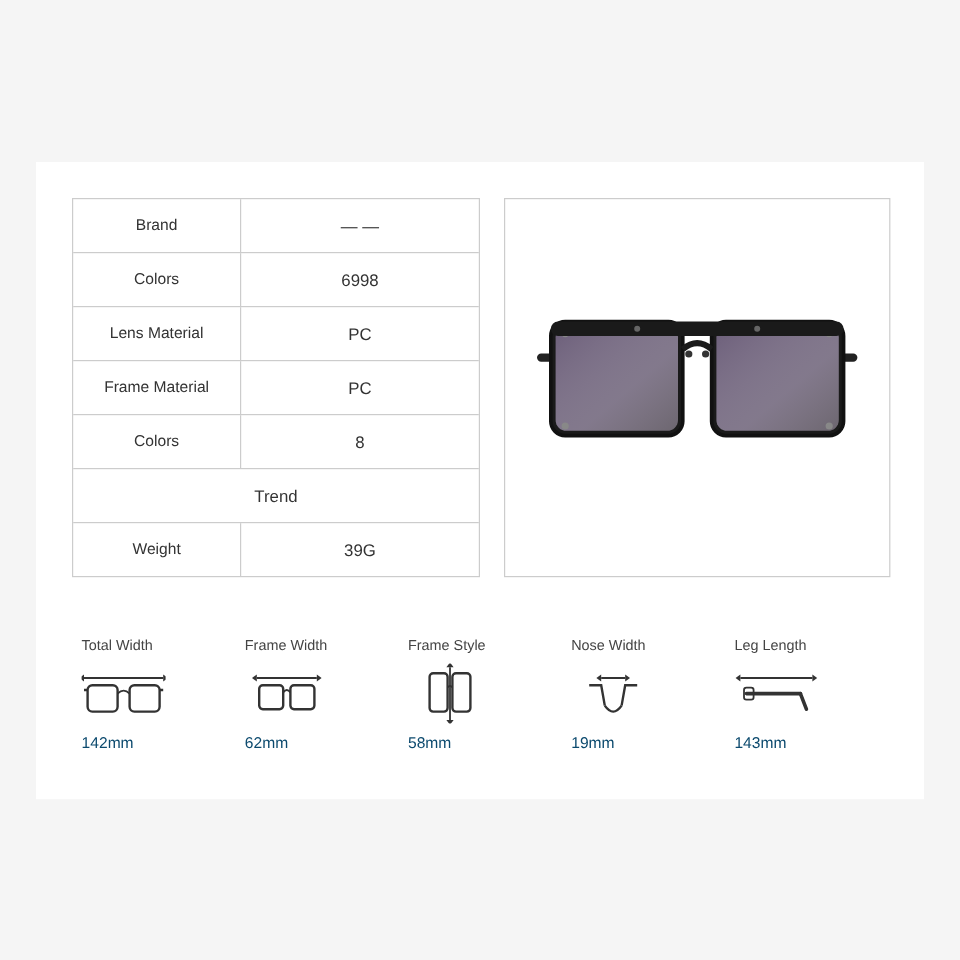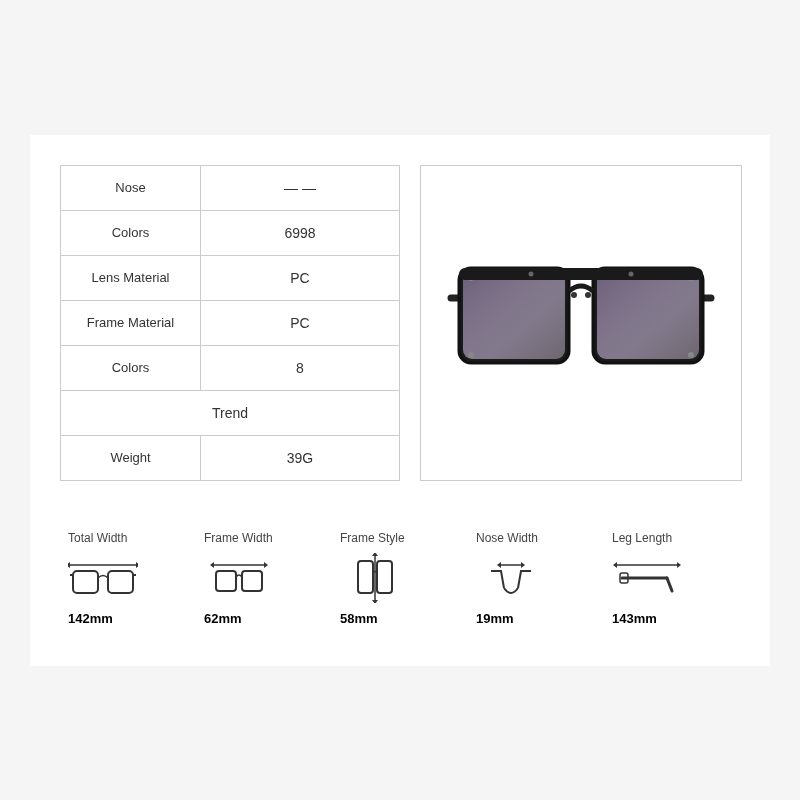--- a/index.html
+++ b/index.html
@@ -84,33 +84,33 @@
       color: #444;
       text-align: center;
       white-space: nowrap;
     }
     .dim-icon {
       width: 70px;
       height: 50px;
     }
     .dim-value {
       font-size: 13px;
-      color: #000000;
-      font-weight: 700;
+      color: #0c4a6e;
+      font-weight: 400;
     }
   </style>
 </head>
 <body>
 
 <div class="container">
   <div class="top-section">
 
     <div class="specs-table" id="specs-table-el">
     <div class="row">
-          <div class="label">Nose</div>
+          <div class="label">Brand</div>
           <div class="value">— —</div>
         </div>
         <div class="row">
           <div class="label">Colors</div>
           <div class="value">6998</div>
         </div>
         <div class="row">
           <div class="label">Lens Material</div>
           <div class="value">PC</div>
         </div>

